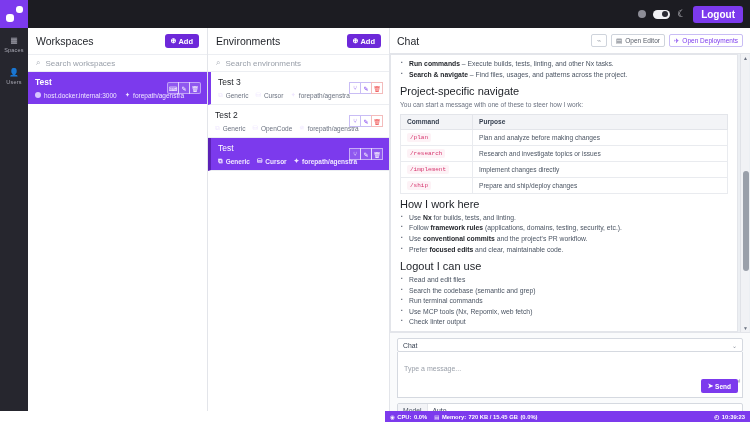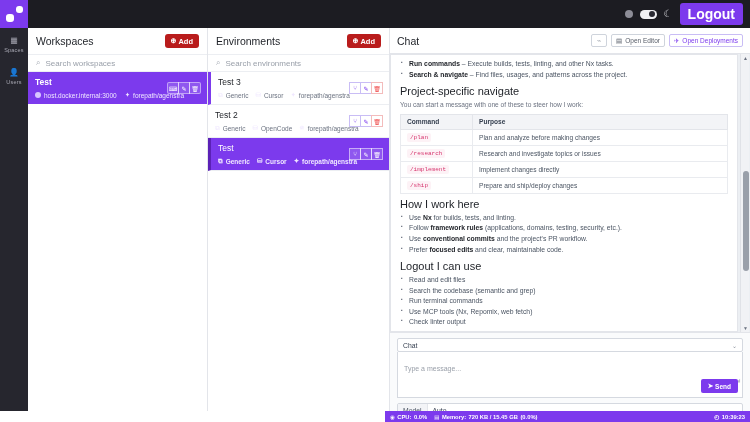--- a/index.html
+++ b/index.html
@@ -18,21 +18,21 @@
   .logo-shape i { position: absolute; display: block; background: #fff; border-radius: 3px; }
   .logo-shape i.a { width: 7px; height: 7px; right: 0; top: 0; }
   .logo-shape i.b { width: 8px; height: 8px; left: 0; bottom: 0; }
   .topbar-spacer { flex: 1; }
   .topbar-right { display: flex; align-items: center; gap: 7px; padding-right: 7px; }
   .dot-icon { width: 8px; height: 8px; border-radius: 50%; background: #8d8d97; }
   .toggle-switch { width: 17px; height: 9px; border-radius: 5px; background: #f1f1f4; position: relative; }
   .toggle-switch::after { content:""; position:absolute; width:6px; height:6px; border-radius:50%; background:#2a2a33; right:2px; top:1.5px; }
   .moon-icon { color: #e8e8ee; font-size: 10px; line-height: 1; }
   .logout-btn {
-    background: #7c3aed; color: #fff; font-size: 14px; font-weight: 700;
+    background: #7c3aed; color: #fff; font-size: 10px; font-weight: 700;
     border: none; border-radius: 3px; padding: 3px 8px; cursor: pointer;
   }
 
   
   .body { flex: 1; display: flex; min-height: 0; }
 
   
   .rail { width: 28px; background: #26262e; display: flex; flex-direction: column; align-items: center;
           padding-top: 6px; gap: 10px; flex: none; }
   .rail-item { width: 28px; display: flex; flex-direction: column; align-items: center; gap: 2px; cursor: pointer; padding: 3px 0; }
@@ -41,21 +41,21 @@
 
   
   .panel { display: flex; flex-direction: column; background: #ffffff; min-height: 0; }
   .panel-workspaces { width: 180px; border-right: 1px solid #e3e5ea; }
   .panel-environments { width: 182px; border-right: 1px solid #e3e5ea; }
   .panel-chat { flex: 1; background: #fef9c3; }
 
   .panel-head { height: 26px; display: flex; align-items: center; justify-content: space-between;
                 padding: 0 8px; flex: none; }
   .panel-title { font-size: 10.5px; color: #1d2026; font-weight: 400; }
-  .add-btn { background: #b91c1c; color: #fff; font-size: 7.5px; font-weight: 700; border: none;
+  .add-btn { background: #6d28d9; color: #fff; font-size: 7.5px; font-weight: 700; border: none;
              border-radius: 3px; padding: 2.5px 6px; display: flex; align-items: center; gap: 2px; cursor: pointer; }
   .add-btn .plus { font-size: 7px; }
 
   .search-row { height: 18px; display: flex; align-items: center; gap: 5px; padding: 0 8px;
                 border-top: 1px solid #eceef2; border-bottom: 1px solid #eceef2; flex: none; background:#fff; }
   .search-icon { font-size: 8px; color: #9aa0aa; }
   .search-input { border: none; outline: none; font-size: 8px; color: #8b919b;
                   font-family: "Liberation Sans", sans-serif; background: transparent; flex: 1; }
   .search-input::placeholder { color: #9aa0aa; }
 

